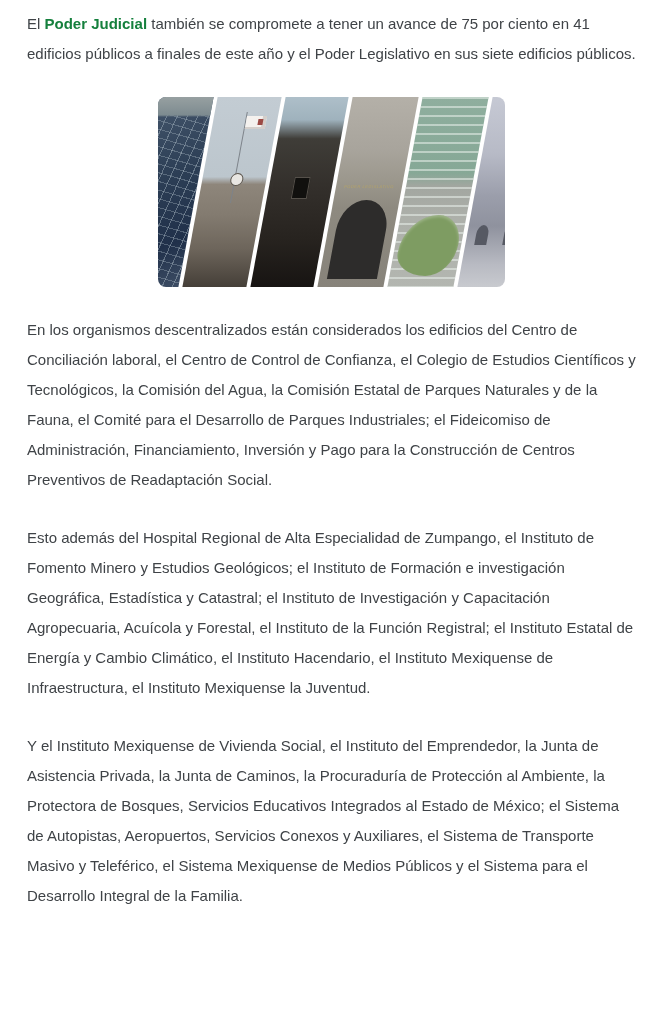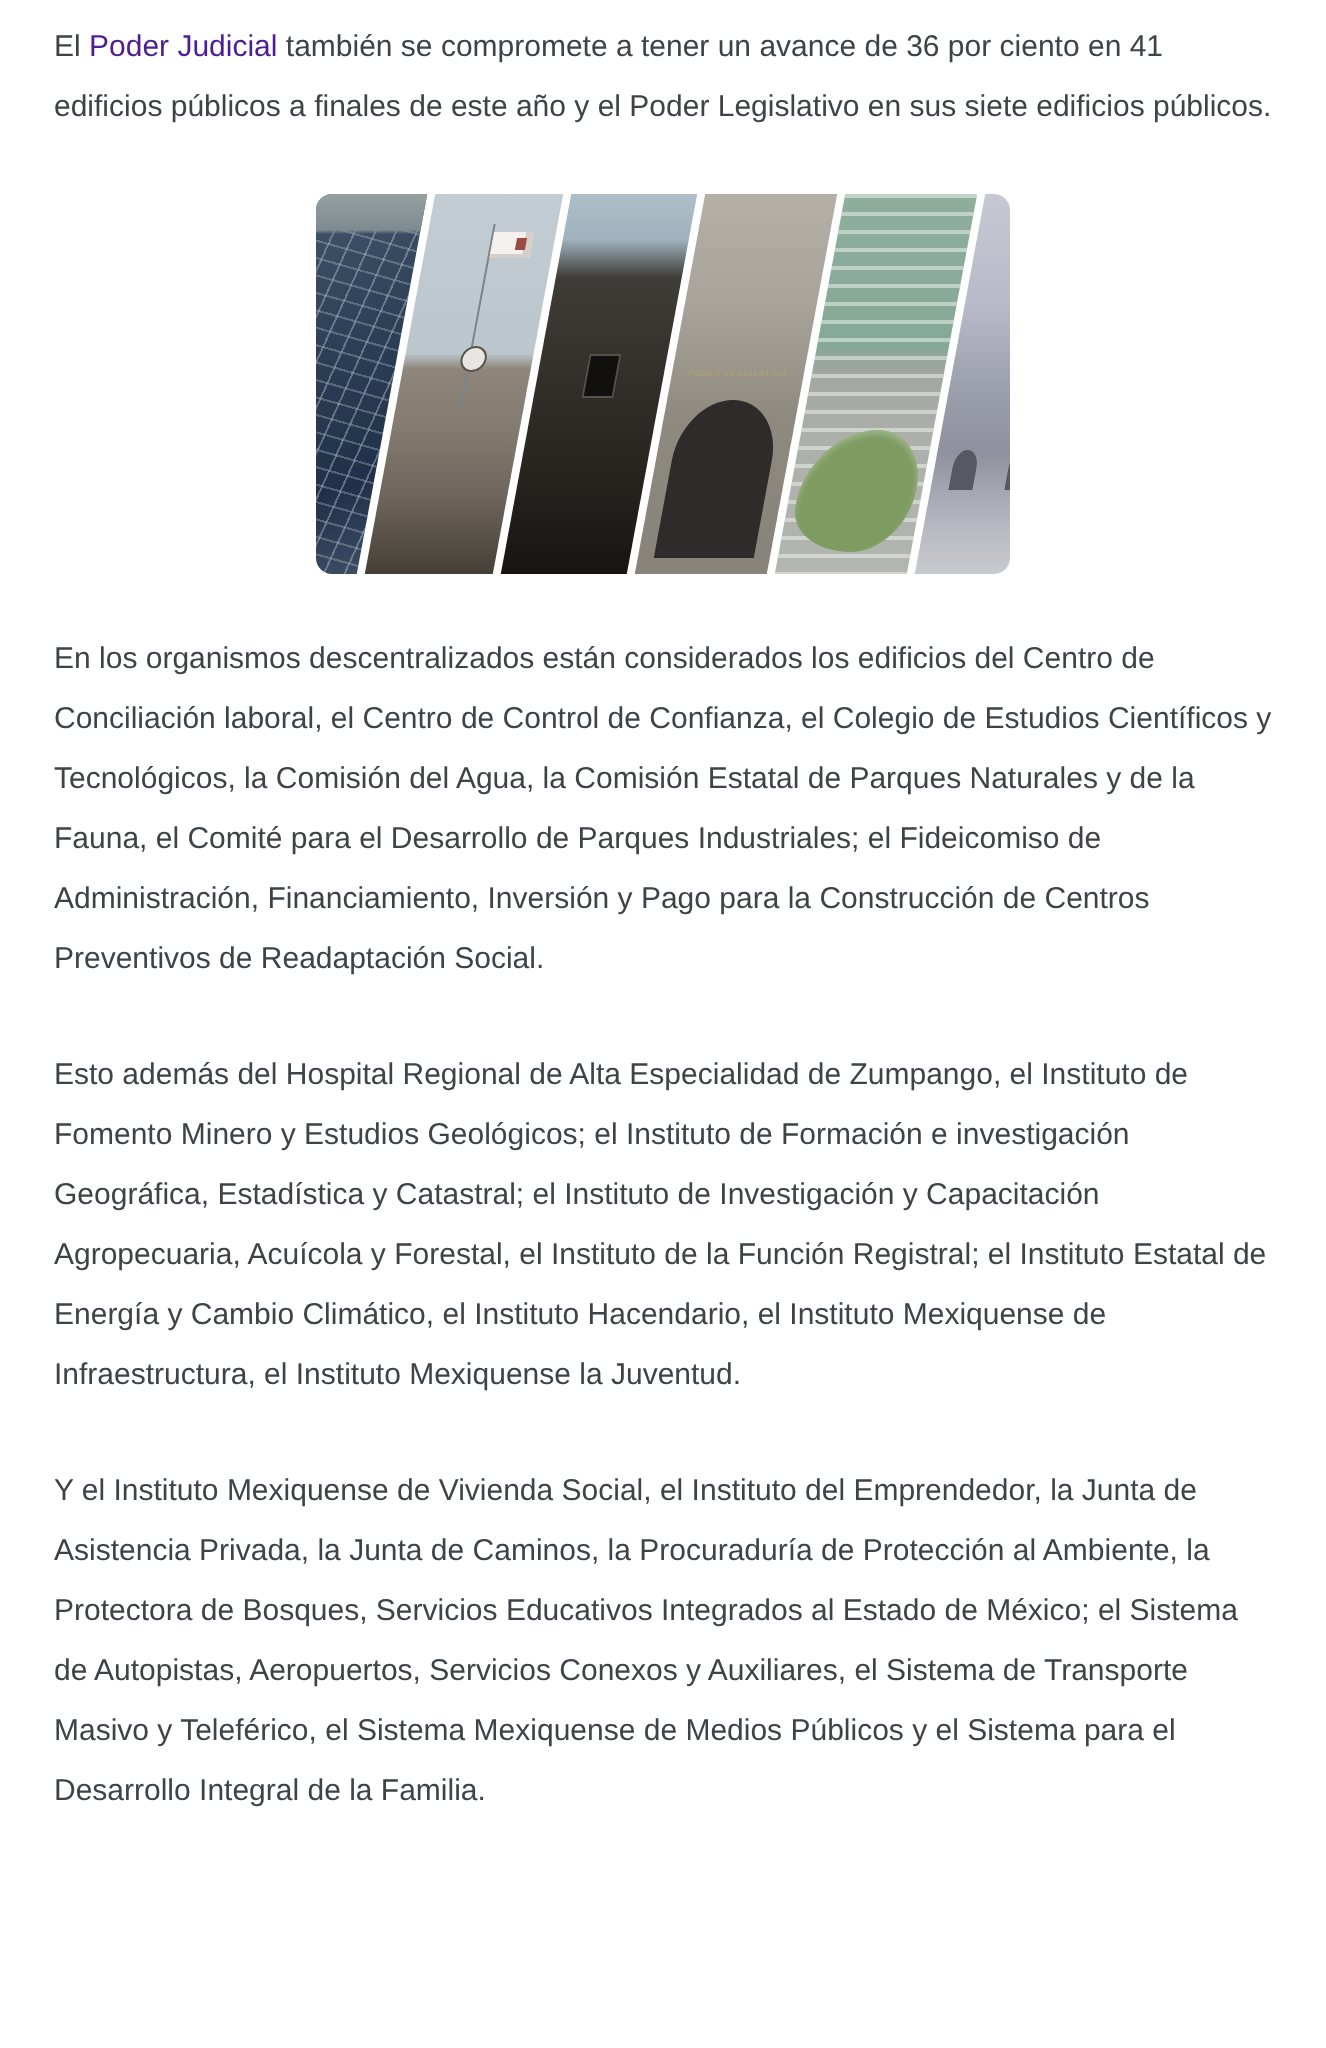--- a/index.html
+++ b/index.html
@@ -15,22 +15,22 @@
   .article {
     padding: 9px 27px 24px 27px;
   }
   p.para {
     font-size: 15px;
     line-height: 30px;
     margin: 0 0 28px 0;
     color: #3f4347;
   }
   strong.accent {
-    color: #4c1d95;
-    font-weight: 400;
+    color: #15803d;
+    font-weight: 700;
   }
   
   figure.collage {
     width: 347px;
     height: 190px;
     margin: 12px auto 28px auto;
     border-radius: 8px;
     overflow: hidden;
     position: relative;
     background: #ffffff;
@@ -133,21 +133,21 @@
     border-radius: 50% 50% 0 0 / 45% 45% 0 0;
   }
   .classic-arch.a1 { left: 12%; }
   .classic-arch.a2 { left: 52%; }
 </style>
 </head>
 <body>
 
 <article class="article">
 
-  <p class="para"><span>El </span><strong class="accent">Poder Judicial</strong><span> también se compromete a tener un avance de 36 por ciento en 41 edificios públicos a finales de este año y el Poder Legislativo en sus siete edificios públicos.</span></p>
+  <p class="para"><span>El </span><strong class="accent">Poder Judicial</strong><span> también se compromete a tener un avance de 75 por ciento en 41 edificios públicos a finales de este año y el Poder Legislativo en sus siete edificios públicos.</span></p>
 
   <figure class="collage">
     <div class="slice slice-solar"></div>
     <div class="slice slice-clock">
       <div class="flag-pole"></div>
       <div class="flag">
         <div class="flag-mark"></div>
       </div>
       <div class="clock-face"></div>
     </div>

